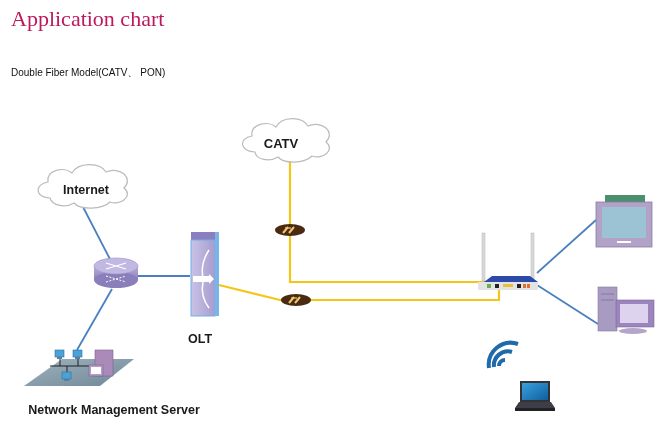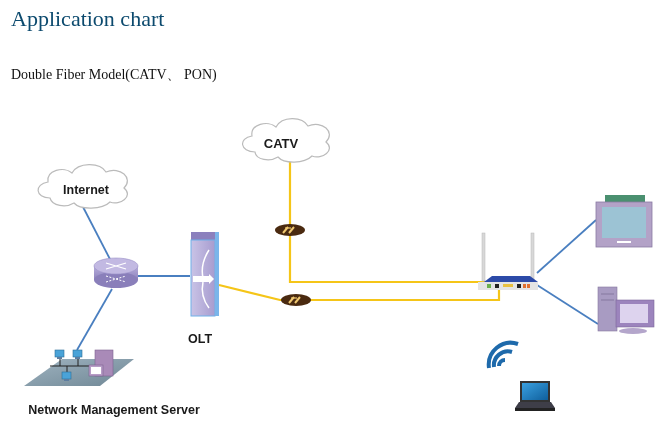--- a/index.html
+++ b/index.html
@@ -1,25 +1,25 @@
 <!DOCTYPE html>
 <html><head>
 <meta charset="utf-8">
 <style>
   html, body { margin: 0; padding: 0; background: #ffffff; }
   body { width: 670px; height: 447px; position: relative; overflow: hidden; }
   .title {
     position: absolute; left: 11px; top: 6px;
     font-family: "Liberation Serif", "DejaVu Serif", serif;
-    font-size: 22px; color: #0c4a6e; white-space: nowrap;
+    font-size: 22px; color: #be185d; white-space: nowrap;
   }
   .subtitle {
     position: absolute; left: 11px; top: 66px;
-    font-family: Liberation Serif, serif;
-    font-size: 14px; color: #111; white-space: nowrap;
+    font-family: Liberation Sans, sans-serif;
+    font-size: 10px; color: #111; white-space: nowrap;
   }
   svg.diagram { position: absolute; left: 0; top: 0; }
   .lbl {
     font-family: "Liberation Sans", "DejaVu Sans", sans-serif;
     font-weight: bold; fill: #1a1a1a;
   }
 </style>
 </head>
 <body>
 

